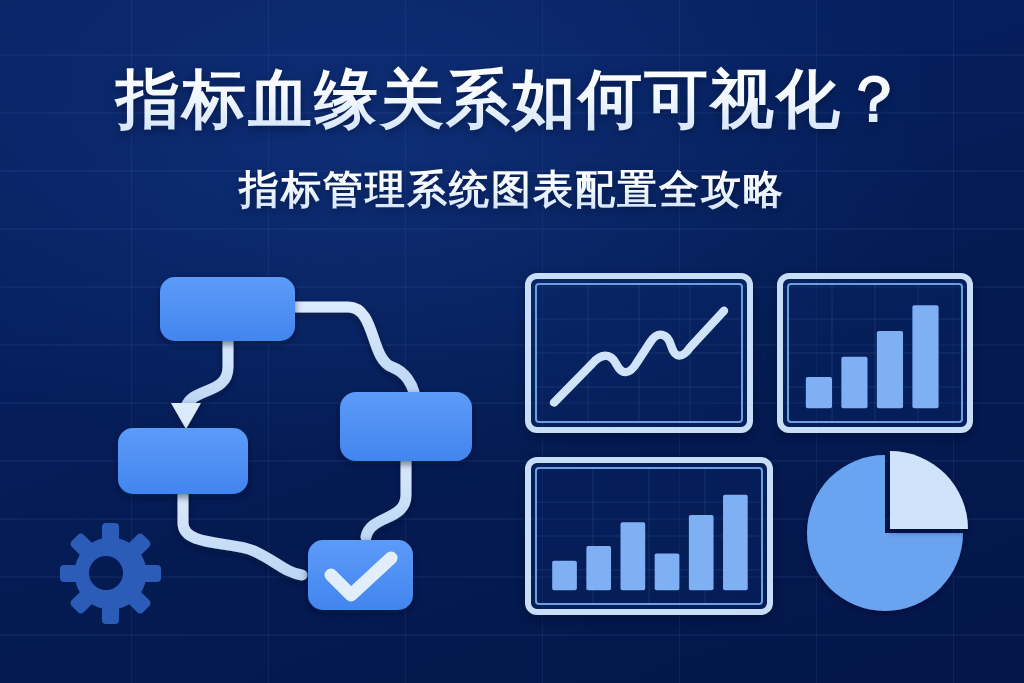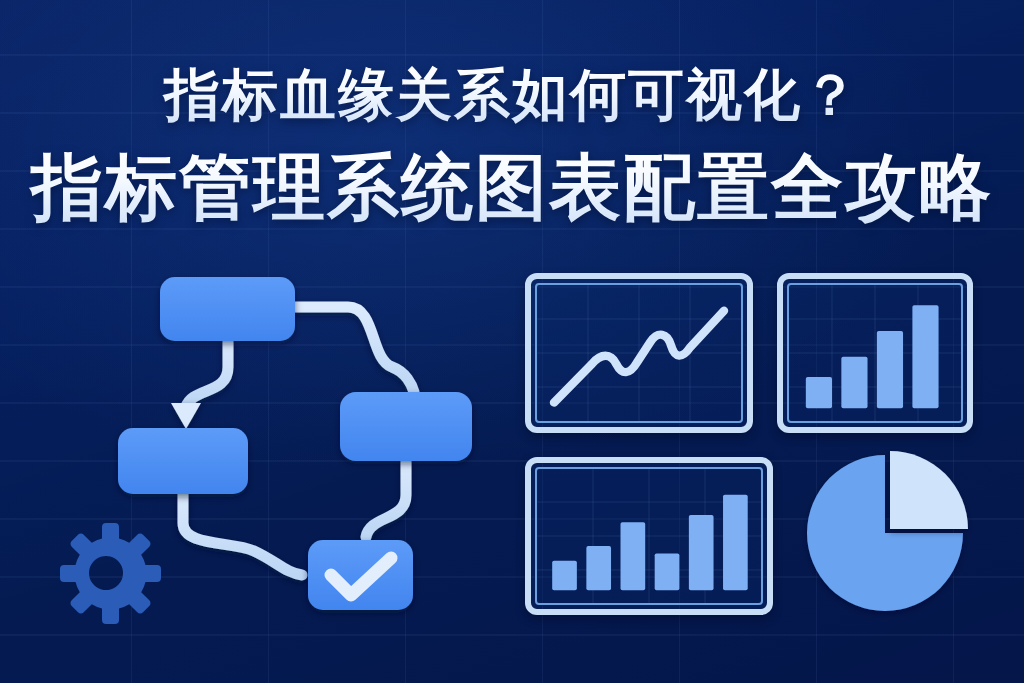--- a/index.html
+++ b/index.html
@@ -47,22 +47,22 @@
     letter-spacing: 2px;
     line-height: 1.18;
     background: linear-gradient(to bottom, #ffffff 0%, #f4f9ff 42%, #cfe1f8 100%);
     -webkit-background-clip: text;
     background-clip: text;
     color: transparent;
     -webkit-text-fill-color: transparent;
     filter: drop-shadow(0 3px 5px rgba(0,12,48,0.55));
     white-space: nowrap;
   }
-  #title-line-1 { font-size: 56px; }
-  #title-line-2 { font-size: 72px; margin-top: 17px; }
+  #title-line-1 { font-size: 64px; }
+  #title-line-2 { font-size: 40px; margin-top: 28px; }
 
   
   #flow-diagram {
     position: absolute;
     left: 40px;
     top: 255px;
     width: 470px;
     height: 400px;
   }
   #flow-svg { position: absolute; left: 0; top: 0; }

